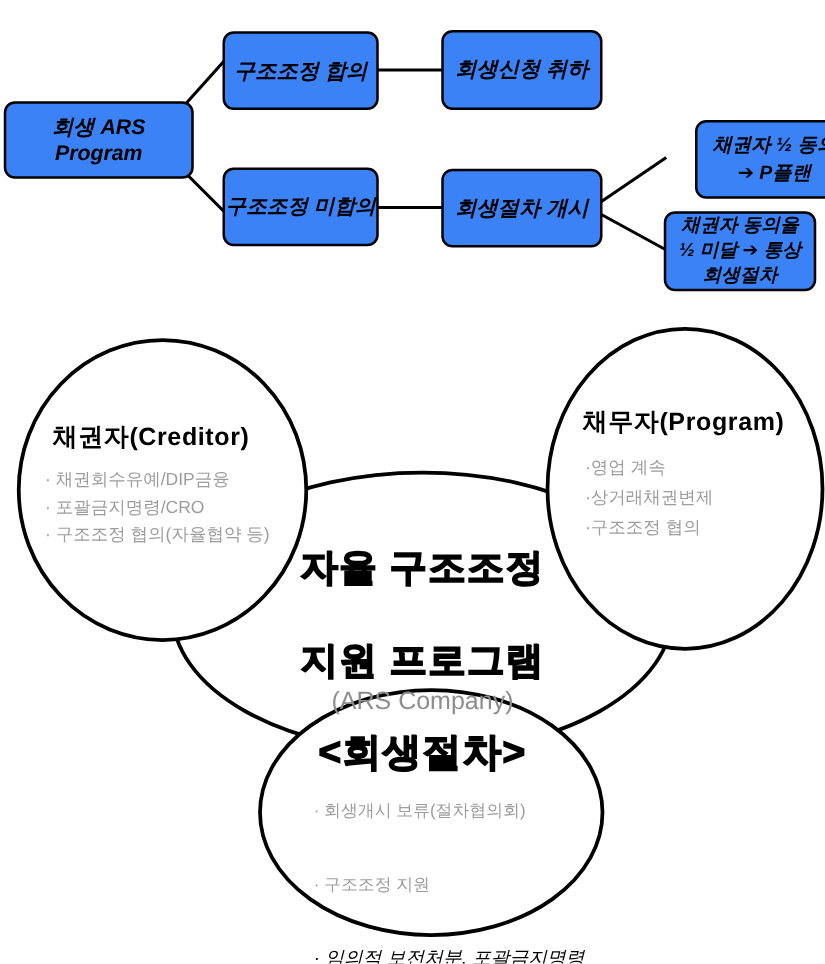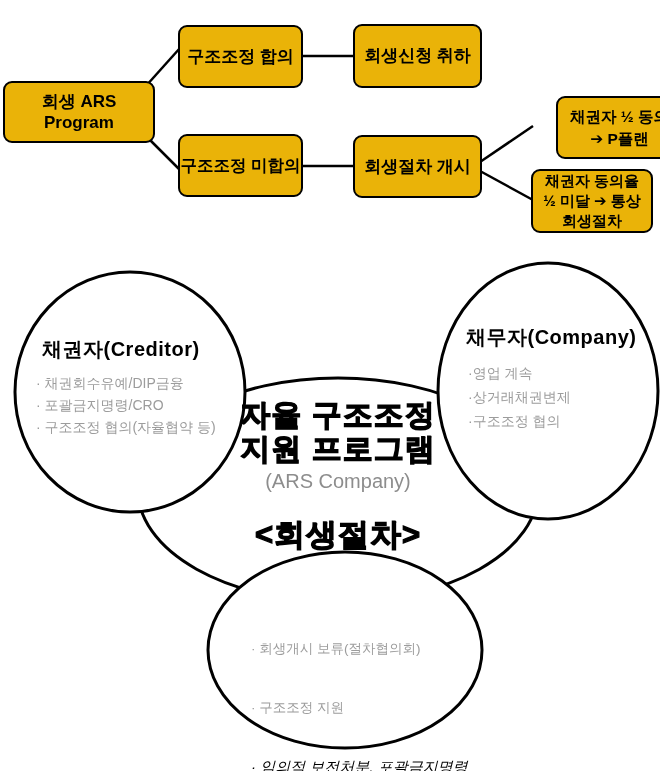--- a/index.html
+++ b/index.html
@@ -13,29 +13,30 @@
     overflow: hidden;
   }
   #shape-layer { position: absolute; left: 0; top: 0; }
 
   
   .fbox {
     position: absolute;
     box-sizing: border-box;
     border: 2.5px solid #000;
     border-radius: 9px;
-    background: #eab308;
+    background: #3b82f6;
     display: flex;
     align-items: center;
     justify-content: center;
     text-align: center;
     font-weight: bold;
     font-size: 17px;
     line-height: 1.25;
     white-space: pre-line;
+    font-style: italic;
   }
   #box-root      { left: 3px;   top: 81px;  width: 152px; height: 62px; }
   #box-agree     { left: 178px; top: 25px;  width: 125px; height: 63px; }
   #box-withdraw  { left: 353px; top: 24px;  width: 129px; height: 64px; }
   #box-disagree  { left: 178px; top: 134px; width: 125px; height: 63px; font-size: 16.5px; }
   #box-commence  { left: 353px; top: 135px; width: 129px; height: 63px; }
   #box-pplan     { left: 556px; top: 96px;  width: 127px; height: 63px; font-size: 15.5px; line-height: 1.4; }
   #box-normal    { left: 531px; top: 169px; width: 122px; height: 64px; font-size: 15px;   line-height: 1.35; text-align: center; }
 
   
@@ -53,28 +54,29 @@
   #court-items .bullet { font-size: 13.5px; line-height: 23px; margin-top: 36px; }
   #court-items .bullet.emphasis { color: #000; font-style: italic; font-size: 15px; }
 
   
   #center-block { position: absolute; left: 188px; top: 398px; width: 300px; text-align: center; }
   .display-line {
     font-weight: 900;
     font-size: 30px;
     line-height: 34px;
     letter-spacing: 1px;
+    margin-top: 40px;
     -webkit-text-stroke: 1.3px #000;
   }
   #center-subtitle { font-size: 20px; line-height: 26px; color: #8d8d8d; margin-top: 2px; }
   #center-caption {
     font-weight: 900;
     font-size: 31px;
     line-height: 34px;
-    margin-top: 24px;
+    margin-top: 11px;
     letter-spacing: 1px;
     -webkit-text-stroke: 1.3px #000;
   }
 </style>
 </head>
 <body>
 
 <div id="canvas">
 
   <svg id="shape-layer" width="660" height="771" viewBox="0 0 660 771">
@@ -108,21 +110,21 @@
 ½ 미달 ➔ 통상
 회생절차</div>
 
   <div class="circle-title" id="creditor-title">채권자(Creditor)</div>
   <div class="bullet-list" id="creditor-items">
     <div class="bullet">· 채권회수유예/DIP금융</div>
     <div class="bullet">· 포괄금지명령/CRO</div>
     <div class="bullet">· 구조조정 협의(자율협약 등)</div>
   </div>
 
-  <div class="circle-title" id="company-title">채무자(Company)</div>
+  <div class="circle-title" id="company-title">채무자(Program)</div>
   <div class="bullet-list" id="company-items">
     <div class="bullet">·영업 계속</div>
     <div class="bullet">·상거래채권변제</div>
     <div class="bullet">·구조조정 협의</div>
   </div>
 
   <div id="center-block">
     <div class="display-line">자율 구조조정</div>
     <div class="display-line">지원 프로그램</div>
     <div id="center-subtitle">(ARS Company)</div>

